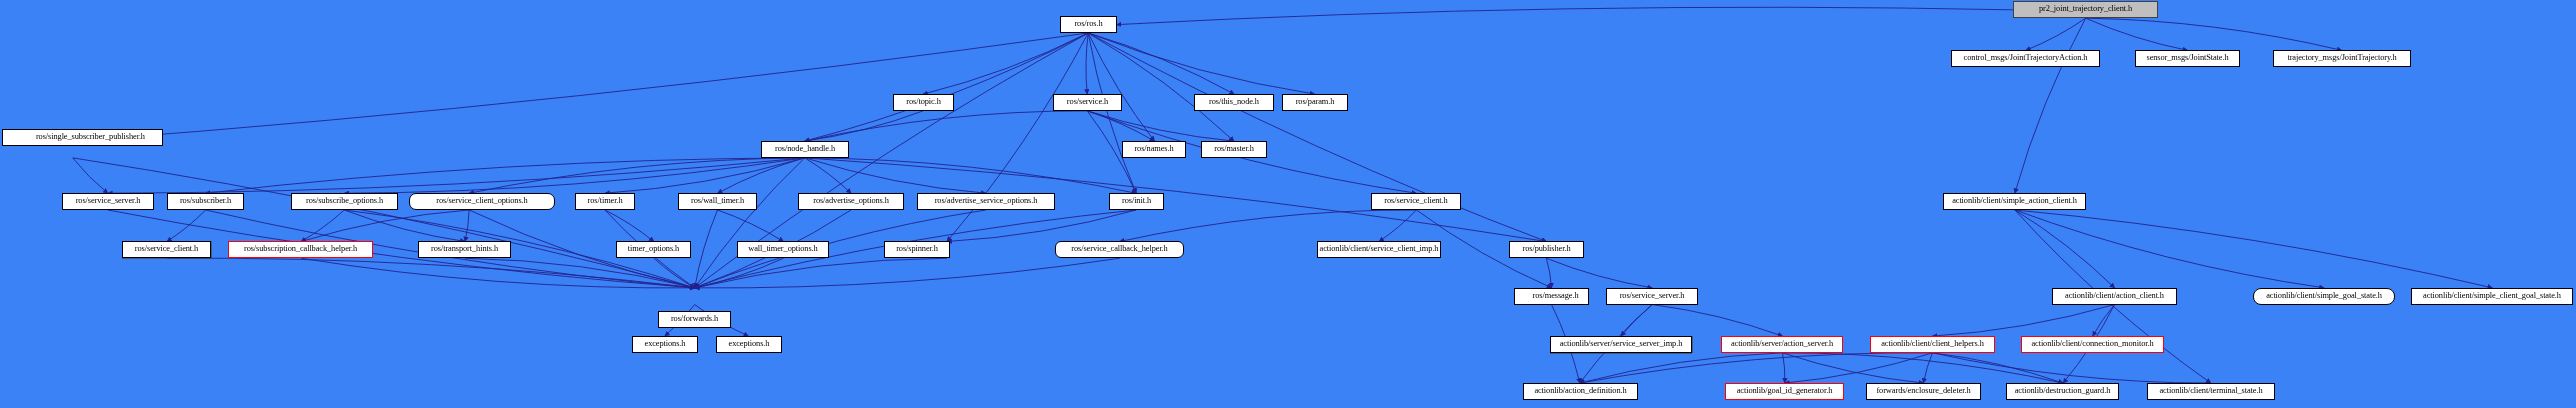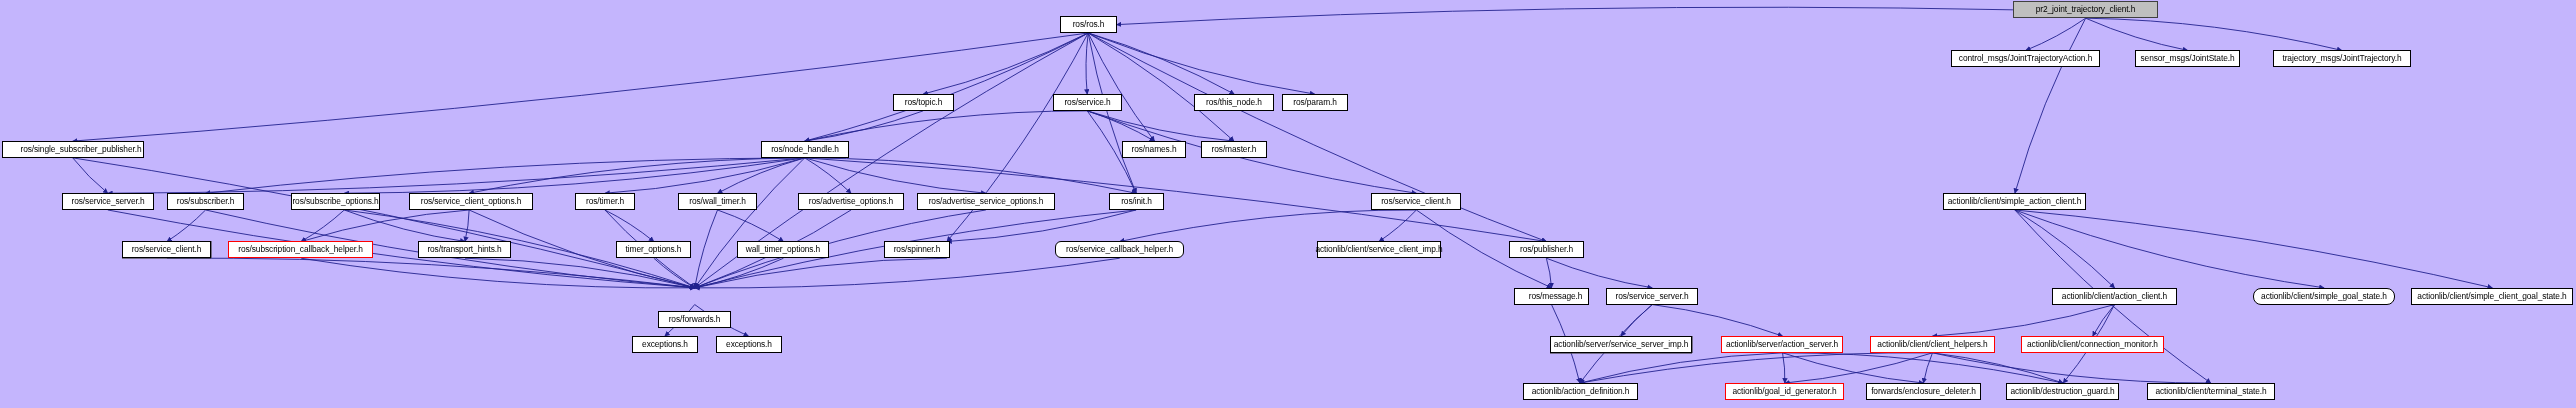--- a/index.html
+++ b/index.html
@@ -1,21 +1,21 @@
 <!DOCTYPE html>
 <html style="font-size:10.3px"><head>
 <meta charset="utf-8">
 <style>
   html,body{margin:0;padding:0;background:#ffffff;}
   #canvas{
     position:relative;
     width:2576px;
     height:409px;
-    background:#c4b5fd;
-    font-family:Liberation Sans, sans-serif;
+    background:#3b82f6;
+    font-family:Liberation Serif, serif;
     overflow:hidden;
   }
   #edges{position:absolute;left:0;top:0;width:2576px;height:409px;}
   .node{
     position:absolute;
     box-sizing:border-box;
     display:flex;
     align-items:center;
     justify-content:center;
     height:16.7px;
@@ -158,42 +158,42 @@
     </div>
     <div class="node" style="left: 1053px; top: 94px; width: 69px;">
       <span>ros/service.h</span>
     </div>
     <div class="node" style="left: 1194px; top: 94px; width: 80px;">
       <span>ros/this_node.h</span>
     </div>
     <div class="node" style="left: 1282px; top: 94px; width: 66px;">
       <span>ros/param.h</span>
     </div>
-    <div class="node" style="left: 1.9px; top: 141px; width: 142px; padding-left: 20px;">
+    <div class="node" style="left: 1.9px; top: 129px; width: 161px; padding-left: 20px;">
       <span>ros/single_subscriber_publisher.h</span>
     </div>
     <div class="node" style="left: 761px; top: 141px; width: 88px;">
       <span>ros/node_handle.h</span>
     </div>
     <div class="node" style="left: 1122px; top: 141px; width: 64px;">
       <span>ros/names.h</span>
     </div>
     <div class="node" style="left: 1201px; top: 141px; width: 66px;">
       <span>ros/master.h</span>
     </div>
     <div class="node" style="left: 62px; top: 193px; width: 92px;">
       <span>ros/service_server.h</span>
     </div>
     <div class="node" style="left: 167px; top: 193px; width: 77px;">
       <span>ros/subscriber.h</span>
     </div>
-    <div class="node" style="left: 291px; top: 193px; width: 89px;">
+    <div class="node" style="left: 291px; top: 193px; width: 107px;">
       <span>ros/subscribe_options.h</span>
     </div>
-    <div class="node" style="left: 409px; top: 193px; width: 124px;">
+    <div class="node" style="left: 409px; top: 193px; width: 146px; border-radius: 7px;">
       <span>ros/service_client_options.h</span>
     </div>
     <div class="node" style="left: 575px; top: 193px; width: 60px;">
       <span>ros/timer.h</span>
     </div>
     <div class="node" style="left: 678px; top: 193px; width: 79px;">
       <span>ros/wall_timer.h</span>
     </div>
     <div class="node" style="left: 798px; top: 193px; width: 106px;">
       <span>ros/advertise_options.h</span>

